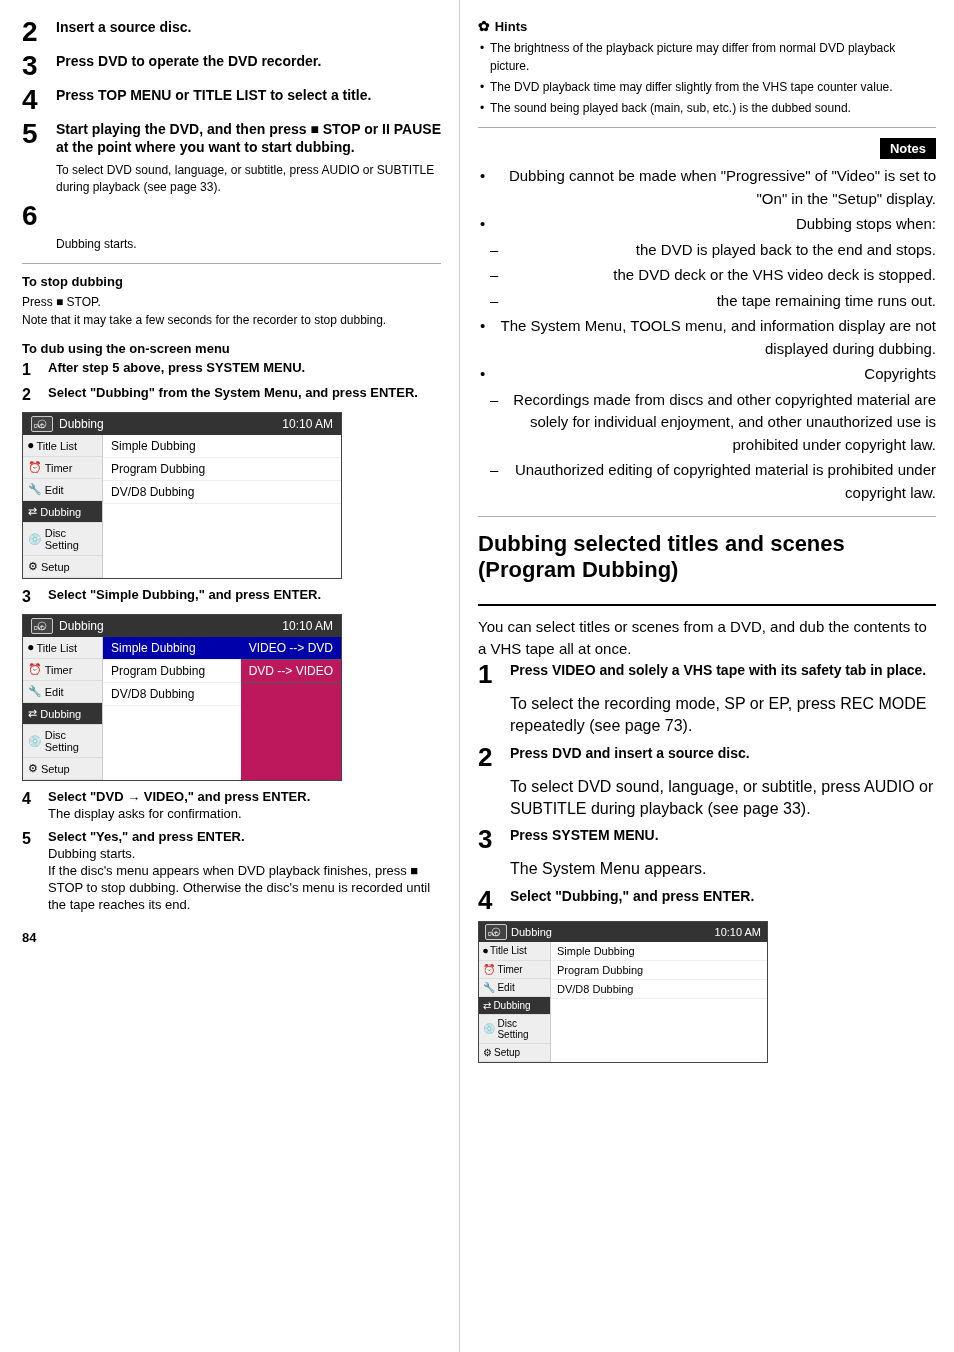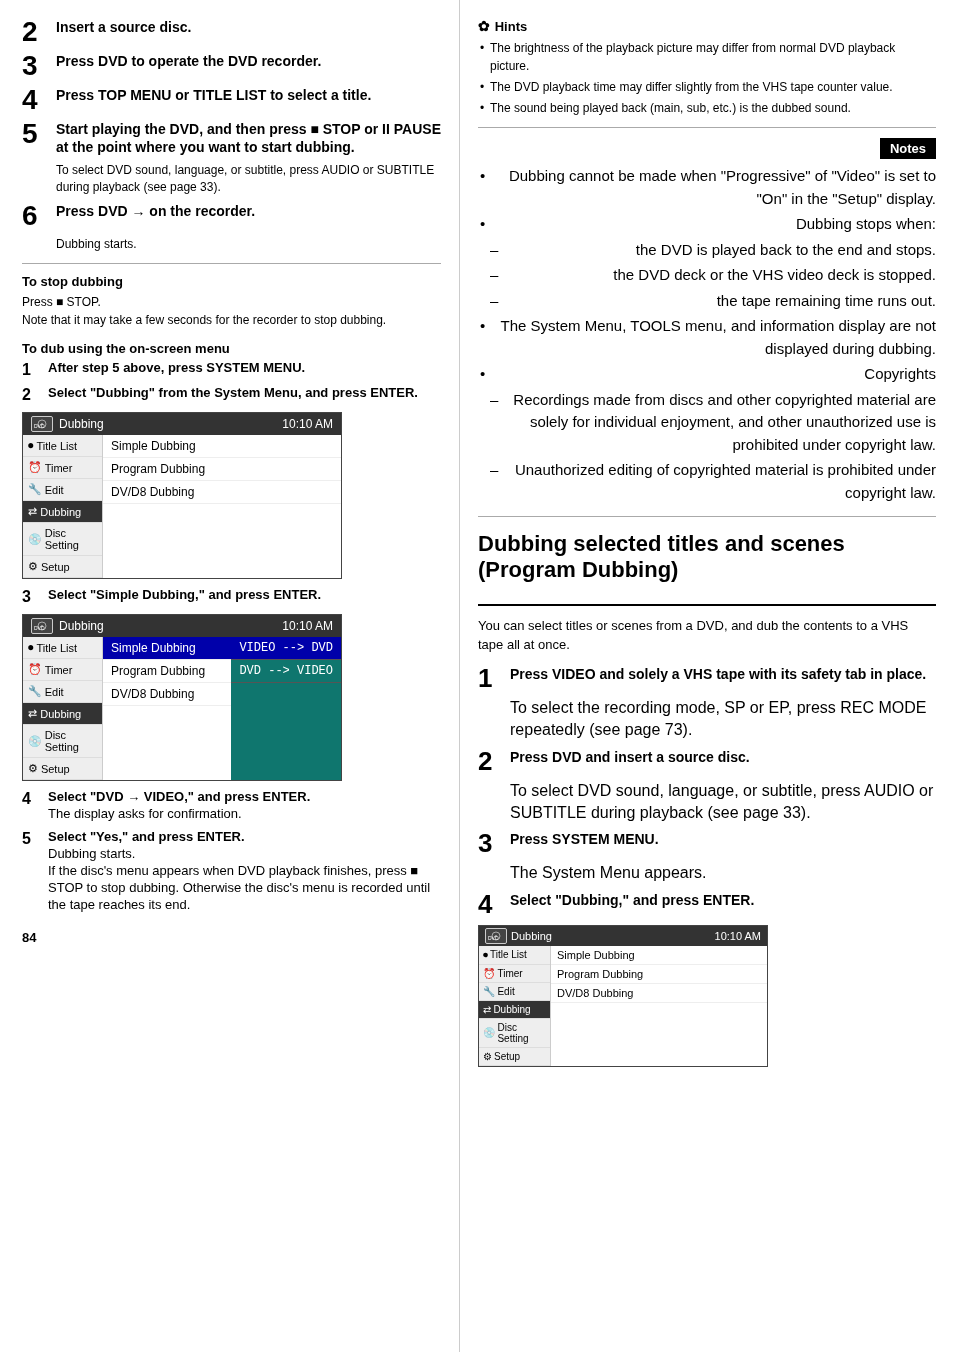--- a/index.html
+++ b/index.html
@@ -145,25 +145,24 @@
       padding: 4px 8px;
       font-size: 12px;
       border-bottom: 1px solid #eee;
       cursor: pointer;
     }
     .menu-content-item.selected {
       background: #00a;
       color: #fff;
     }
     .menu-sub-panel {
-      background: #0f766e;
+      background: #be185d;
       color: #fff;
       min-width: 90px;
       font-size: 12px;
-      font-family: Liberation Mono, monospace;
     }
     .menu-sub-item {
       padding: 4px 8px;
       border-bottom: 1px solid #555;
     }
     .menu-sub-item.active {
       background: #00a;
     }
 
     
@@ -242,22 +241,21 @@
     .big-section-title {
       font-size: 22px;
       font-weight: bold;
       line-height: 1.2;
       margin: 14px 0 10px 0;
       border-bottom: 2px solid #000;
       padding-bottom: 20px;
     }
 
     .section-intro {
-      font-size: 13px;
-      margin-bottom: 10px;
+      font-size: 15px;
       line-height: 1.5;
     }
 
     
     .page-num {
       font-size: 13px;
       font-weight: bold;
       margin-top: 16px;
     }
 
@@ -349,21 +347,20 @@
   </div>
 
   <div class="step">
     <span class="step-num">5</span>
     <span class="step-text">Start playing the DVD, and then press ■ STOP or II PAUSE at the point where you want to start dubbing.</span>
   </div>
   <div class="step-sub">To select DVD sound, language, or subtitle, press AUDIO or SUBTITLE during playback (see page 33).</div>
 
   <div class="step">
     <span class="step-num">6</span>
-    <span class="step-text">Press DVD → on the recorder.</span>
   </div>
   <div class="step-sub">Dubbing starts.</div>
 
   <hr class="section-hr">
 
   <div class="subsection-title">To stop dubbing</div>
   <div class="body-text">Press ■ STOP.<br>Note that it may take a few seconds for the recorder to stop dubbing.</div>
 
   <div class="subsection-title">To dub using the on-screen menu</div>
 

